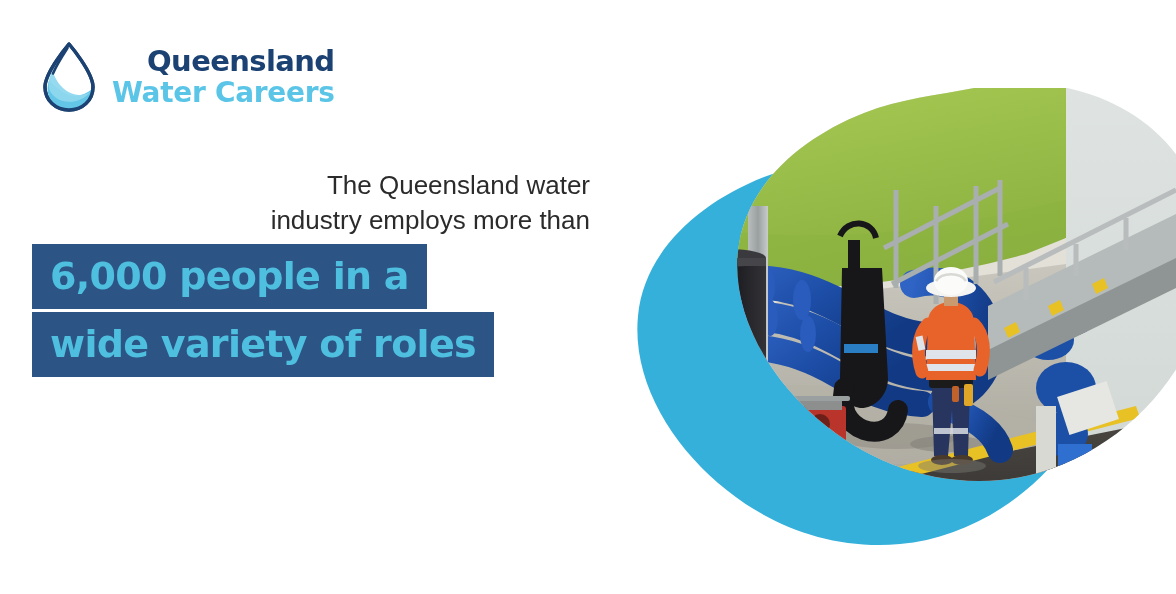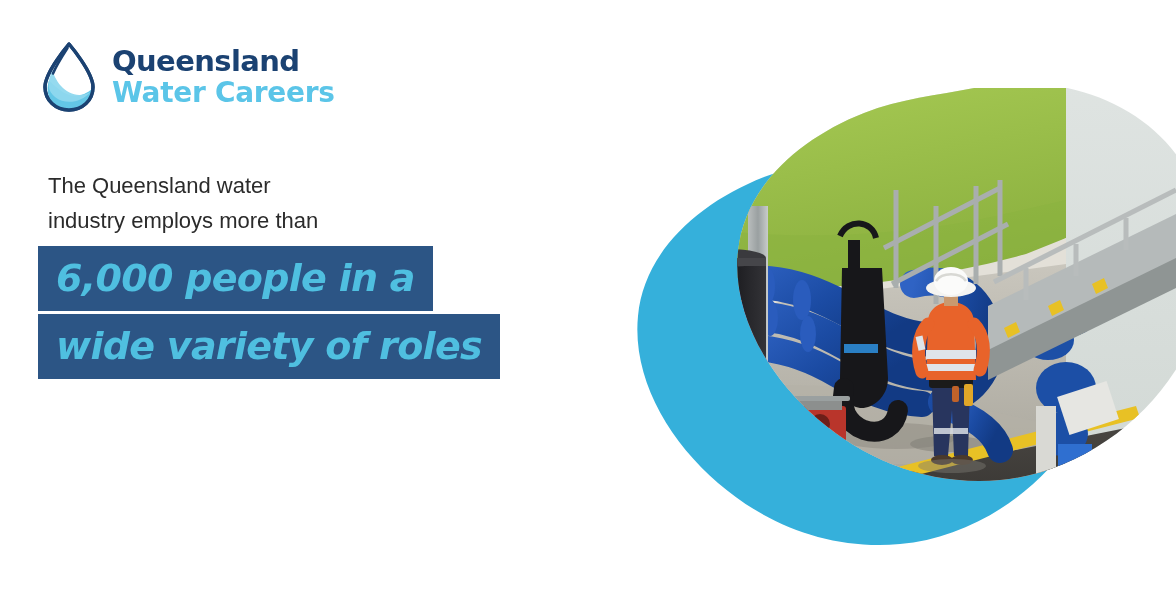--- a/index.html
+++ b/index.html
@@ -14,20 +14,21 @@
     overflow: hidden;
     font-family: "Liberation Sans", sans-serif;
     position: relative;
   }
 
   .banner {
     position: relative;
     width: 992px;
     height: 594px;
     background: #ffffff;
+    text-align: right;
   }
 
   
   .logo {
     position: absolute;
     left: 40px;
     top: 42px;
     display: flex;
     align-items: center;
     gap: 14px;
@@ -61,33 +62,32 @@
 
   
   .copy {
     position: absolute;
     left: 30px;
     top: 168px;
     width: 560px;
   }
   .intro {
     font-family: "Liberation Sans", sans-serif;
-    font-size: 22px;
+    font-size: 26px;
     line-height: 35px;
     color: #2B2B2B;
     padding-left: 18px;
     margin: 0 0 6px 0;
     white-space: pre-line;
   }
   .headline {
-    margin: 8px;
+    margin: 2px;
     display: flex;
     flex-direction: column;
     align-items: flex-start;
-    font-style: italic;
   }
   .hl-line {
     background: #2C5585;
     color: #4FBFE0;
     font-family: "DejaVu Sans", sans-serif;
     font-weight: bold;
     font-size: 38px;
     letter-spacing: -0.7px;
     line-height: 1;
     padding: 13px 18px 14px 18px;

